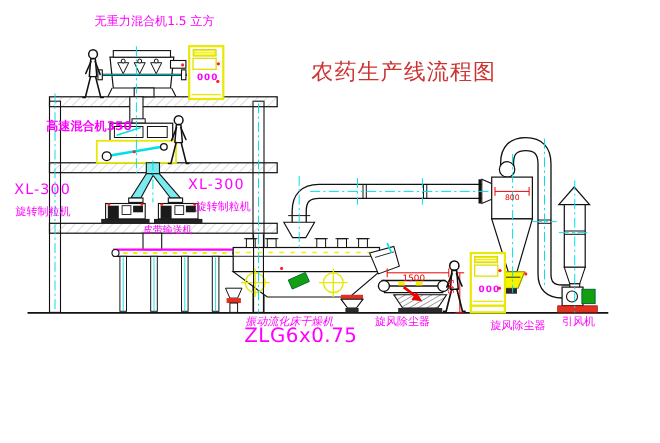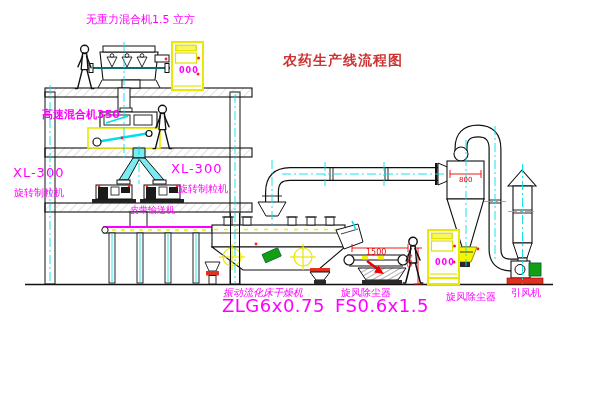--- a/index.html
+++ b/index.html
@@ -5,21 +5,21 @@
   html,body{margin:0;padding:0;background:#fff;}
   .stage{position:relative;width:553px;height:403px;background:#ffffff;overflow:hidden;
          font-family:"DejaVu Sans","Liberation Sans",sans-serif;}
   .stage svg{position:absolute;left:0;top:0;}
   .lbl{position:absolute;white-space:nowrap;color:#FF00FF;line-height:1;z-index:5;}
   .lbl-sm{font-size:10px;}
   .lbl-xs{font-size:9px;}
   .lbl-md{font-size:11px;}
   .lbl-lg{font-size:13px;letter-spacing:1px;}
   .lbl-model{font-size:18px;letter-spacing:0.5px;}
-  .title-cn{position:absolute;left:283px;top:52px;color:#CC3333;font-size:14px;font-weight:bold;
+  .title-cn{position:absolute;left:283px;top:52px;color:#CC3333;font-size:20px;font-weight:normal;
             letter-spacing:1px;white-space:nowrap;z-index:5;}
   .title-cap{position:absolute;left:401px;top:44px;color:#CC3333;font-size:22px;font-weight:400;
              letter-spacing:1px;white-space:nowrap;z-index:5;}
   .dim{position:absolute;color:#EE0000;white-space:nowrap;z-index:5;}
   .dim-1500{left:366px;top:236px;font-size:8px;margin-top:12px;}
   .dim-545{left:413px;top:254px;font-size:7px;transform:rotate(90deg);transform-origin:left top;}
   .dim-800{left:459px;top:176px;font-size:7px;}
   .cab-txt{position:absolute;color:#FF00FF;font-size:8px;font-weight:bold;z-index:5;letter-spacing:1px;}
   .cab1-txt{left:179px;top:66px;}
   .cab2-txt{left:435px;top:258px;}
@@ -334,21 +334,20 @@
 
 <div class="lbl lbl-lg" style="left:171px;top:162px;">XL-300</div>
 <div class="lbl lbl-sm" style="left:178px;top:184px;">旋转制粒机</div>
 
 <div class="lbl lbl-xs" style="left:130px;top:206px;">皮带输送机</div>
 
 <div class="lbl lbl-sm" style="left:223px;top:288px;font-style:italic;">振动流化床干燥机</div>
 <div class="lbl lbl-model" style="left:222px;top:297px;">ZLG6x0.75</div>
 
 <div class="lbl lbl-sm" style="left:341px;top:288px;">旋风除尘器</div>
-<div class="lbl lbl-model" style="left:335px;top:297px;">FS0.6x1.5</div>
 
 <div class="lbl lbl-sm" style="left:446px;top:292px;">旋风除尘器</div>
 
 <div class="lbl lbl-sm" style="left:511px;top:288px;">引风机</div>
 
 <div class="title-cn">农药生产线流程图</div>
 
 <div class="dim dim-1500">1500</div>
 <div class="dim dim-545">545</div>
 <div class="dim dim-800">800</div>

